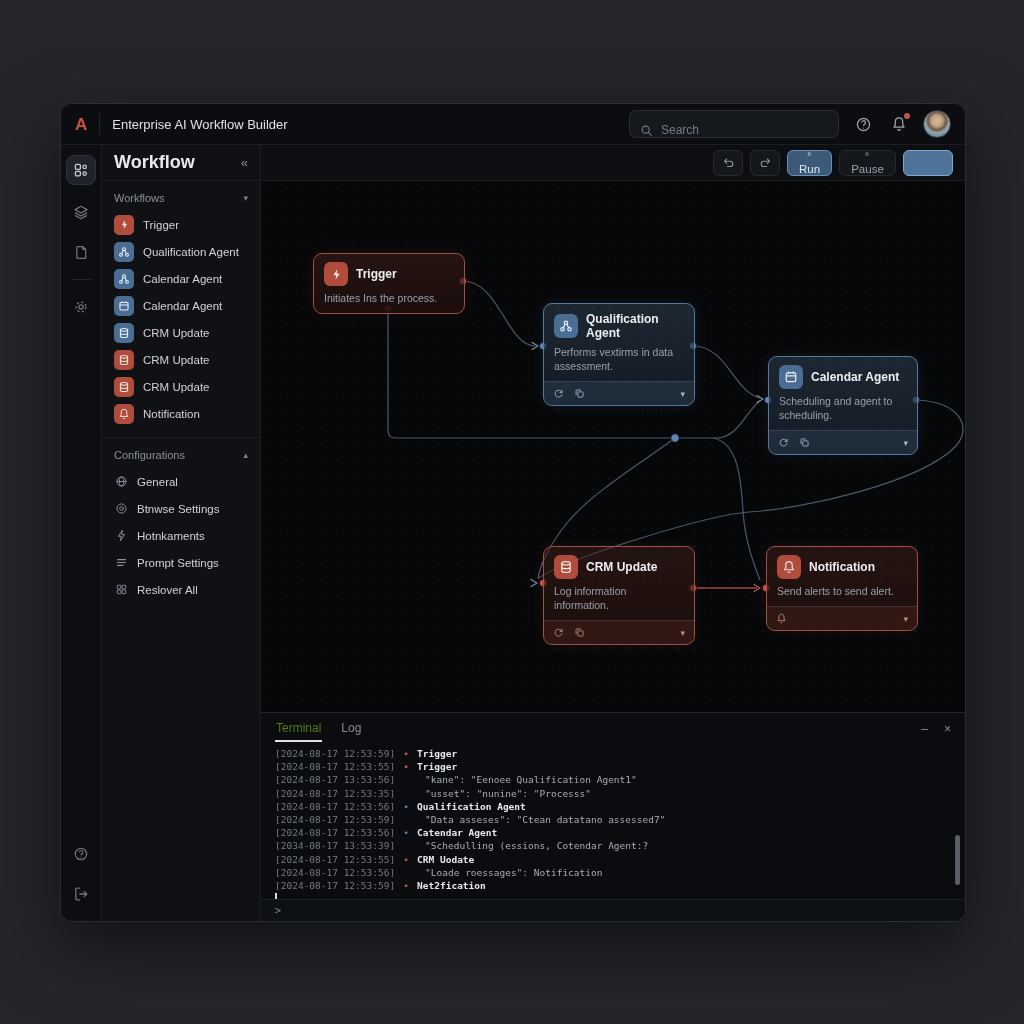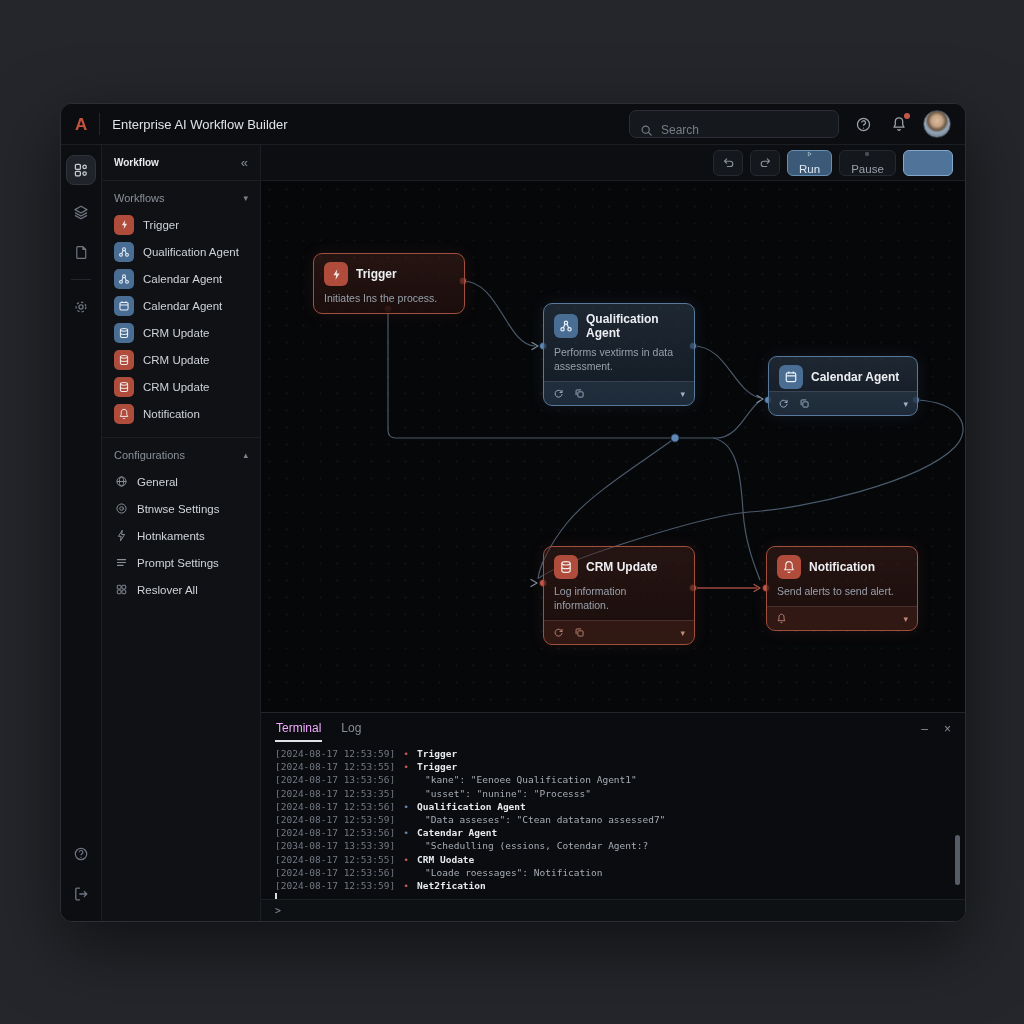--- a/index.html
+++ b/index.html
@@ -19,21 +19,21 @@
   
   .app-body{flex:1;display:flex;min-height:0;}
   .rail{width:40px;flex:0 0 40px;border-right:1px solid #1b1e23;background:#0c0e11;display:flex;flex-direction:column;align-items:center;padding:10px 0 14px;gap:14px;}
   .rail-btn{width:26px;height:26px;display:flex;align-items:center;justify-content:center;color:#6e7580;}
   .rail-btn.active{width:28px;height:28px;background:#20242a;border:1px solid #2f333a;border-radius:8px;color:#c6cbd3;}
   .rail-div{width:20px;height:1px;background:#23262c;}
   .rail-spacer{flex:1;}
   
   .sidebar{width:158px;flex:0 0 158px;border-right:1px solid #1b1e23;background:#0f1115;display:flex;flex-direction:column;}
   .sidebar-header{height:35px;flex:0 0 35px;border-bottom:1px solid #1b1e23;display:flex;align-items:center;justify-content:space-between;padding:0 12px;}
-  .sidebar-title{font-size:10px;font-weight:700;color:#e8eaee;}
+  .sidebar-title{font-size:18px;font-weight:700;color:#e8eaee;}
   .collapse{color:#8a909a;font-size:13px;}
   .section-label{padding:11px 12px 7px;font-size:11px;color:#8a909a;display:flex;align-items:center;justify-content:space-between;}
   .section-label .chev{font-size:9px;color:#7c828c;}
   .side-item{height:27px;display:flex;align-items:center;gap:9px;padding:0 12px;font-size:11.5px;color:#cfd3d9;}
   .tile{width:20px;height:20px;border-radius:5px;display:flex;align-items:center;justify-content:center;color:#f2e9e6;flex:0 0 20px;}
   .tile.red{background:#b04c3b;}
   .tile.blue{background:#496d93;color:#eaf1f8;}
   .cfg-icon{width:14px;height:14px;color:#8a909a;flex:0 0 14px;display:flex;align-items:center;justify-content:center;}
   .config-divider{border-top:1px solid #1b1e23;margin-top:10px;}
   
@@ -56,21 +56,21 @@
   .node-desc{padding:3px 10px 8px;color:#98a0ab;font-size:10.5px;line-height:1.35;}
   .node-foot{height:23px;border-top:1px solid rgba(255,255,255,.10);display:flex;align-items:center;gap:10px;padding:0 9px;border-radius:0 0 8px 8px;}
   .node.blue .node-foot{background:rgba(96,132,168,.16);color:#9fb4c9;}
   .node.red .node-foot{background:rgba(176,84,64,.14);color:#c08a7b;}
   .fi{display:flex;align-items:center;font-size:11px;}
   .node-foot .chev{margin-left:auto;font-size:9px;color:inherit;}
   
   .terminal{height:208px;flex:0 0 208px;border-top:1px solid #22262c;background:#0a0c0f;display:flex;flex-direction:column;position:relative;}
   .term-header{height:29px;flex:0 0 29px;display:flex;align-items:flex-end;gap:18px;padding:0 14px;font-size:12px;color:#878d97;}
   .tab{padding:6px 1px 7px;}
-  .tab.active{color:#f0abfc;border-bottom:2px solid #dfe3e8;padding-bottom:5px;}
+  .tab.active{color:#4d7c0f;border-bottom:2px solid #dfe3e8;padding-bottom:5px;}
   .term-controls{margin-left:auto;display:flex;gap:16px;color:#8a909a;font-size:12px;align-items:center;padding-bottom:6px;}
   .term-log{flex:1;padding:5px 14px 0;font-family:"DejaVu Sans Mono",monospace;font-size:9.5px;line-height:13.2px;overflow:hidden;}
   .tl{display:flex;gap:7px;white-space:pre;}
   .time{color:#737984;}
   .bullet{width:8px;text-align:center;}
   .bullet.red{color:#c4574a;}
   .bullet.blue{color:#5d87b5;}
   .bullet.hide{visibility:hidden;}
   .txt.event{color:#e6e9ed;font-weight:bold;}
   .txt.detail{color:#a7adb6;padding-left:8px;}
@@ -473,20 +473,21 @@
 
         <div class="node blue" style="left:507px;top:175px;width:148px;">
           <div class="node-head">
             <span class="tile blue">
                 <svg class="ic" width="14" height="14">
                   <use href="#i-calendar"></use>
                 </svg>
               </span>
             <span class="node-title">Calendar Agent</span>
           </div>
+          <div class="node-desc">Scheduling and agent to scheduling.</div>
           <div class="node-foot">
             <span class="fi">
                 <svg class="ic" width="11" height="11">
                   <use href="#i-refresh"></use>
                 </svg>
               </span>
             <span class="fi">
                 <svg class="ic" width="11" height="11">
                   <use href="#i-copy"></use>
                 </svg>

